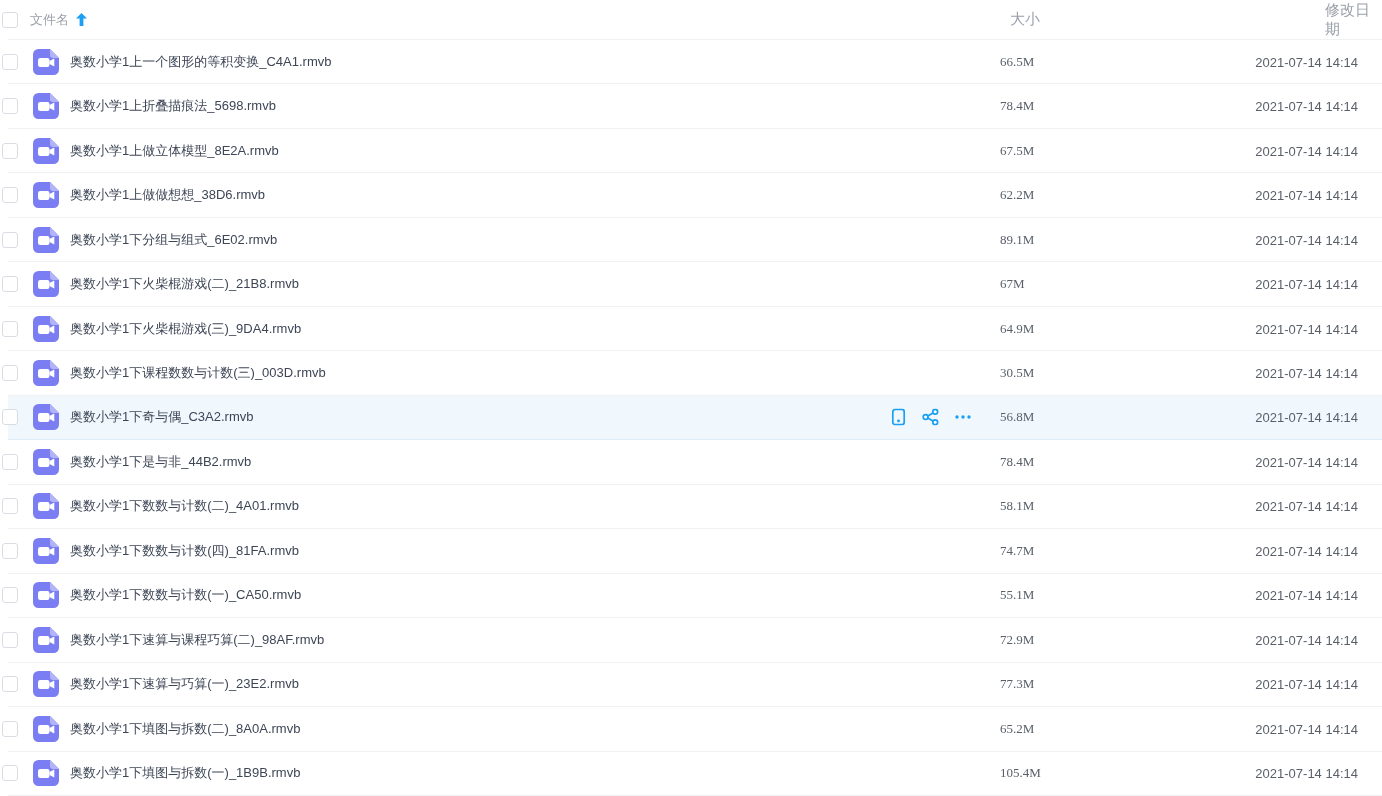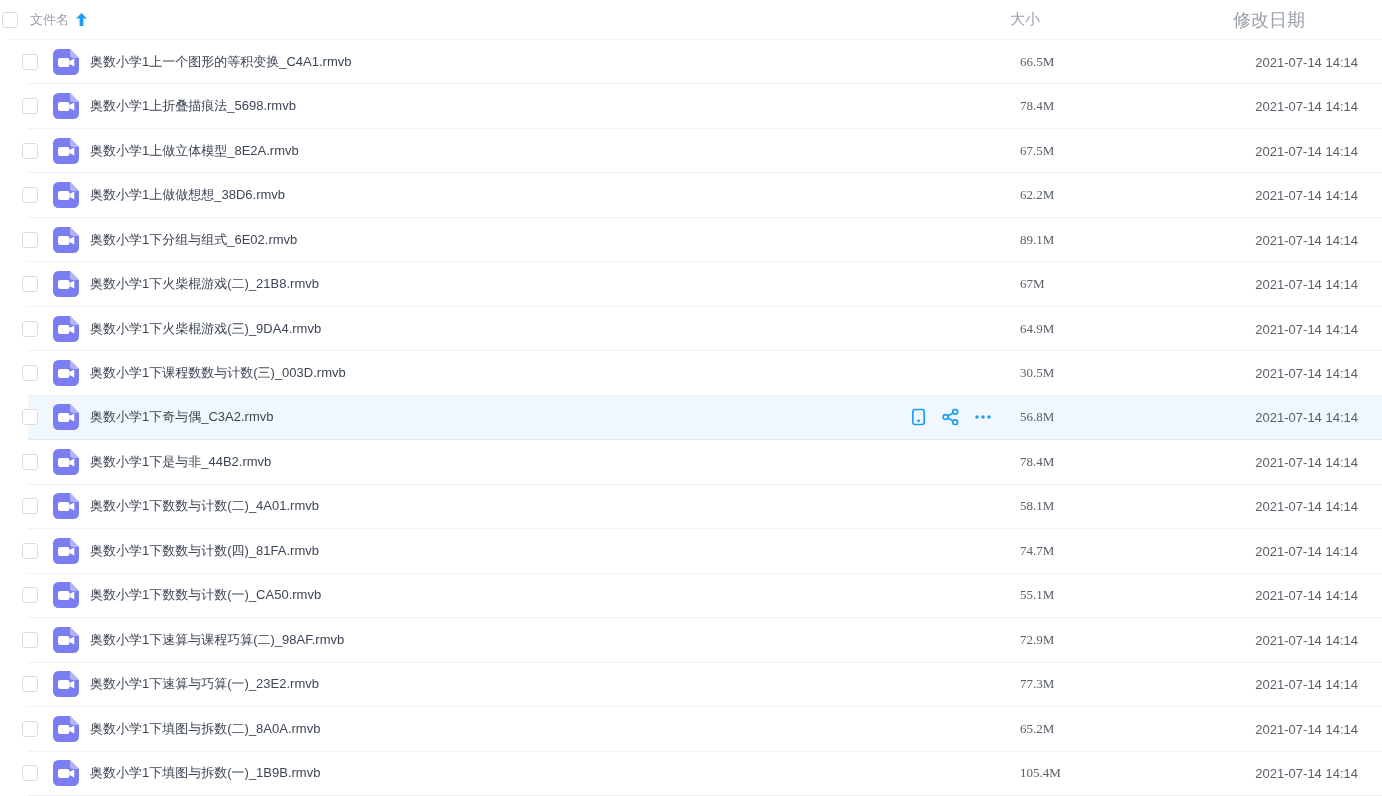--- a/index.html
+++ b/index.html
@@ -23,26 +23,26 @@
   .thead{position:relative;height:40px;border-bottom:1px solid var(--divider);}
   .cb{position:absolute;left:-6px;top:50%;transform:translateY(-50%);
     width:16px;height:16px;border:1px solid var(--checkbox-border);
     border-radius:3px;background:#fff;cursor:pointer;}
   .th-name{position:absolute;left:22px;top:0;height:100%;
     display:flex;align-items:center;gap:7px;
     font-size:13px;color:var(--header-text);cursor:pointer;}
   .sortarrow{display:inline-block;}
   .th-size{position:absolute;left:1002px;top:0;height:100%;display:flex;align-items:center;
     font-size:15px;color:var(--header-text);cursor:pointer;}
-  .th-date{position:absolute;left:1225px;top:0;height:100%;display:flex;align-items:center;
-    font-size:18px;color:var(--header-text);cursor:pointer;}
+  .th-date{position:absolute;left:1317px;top:0;height:100%;display:flex;align-items:center;
+    font-size:15px;color:var(--header-text);cursor:pointer;}
 
   
   .tbody{display:flex;flex-direction:column;height:756px;}
-  .row{position:relative;flex:1;border-bottom:1px solid var(--divider);background:#fff;margin-left:20px;}
+  .row{position:relative;flex:1;border-bottom:1px solid var(--divider);background:#fff;}
   .row.active{background:var(--hover-row-bg);border-bottom-color:var(--hover-divider);}
   .ficon{position:absolute;left:25px;top:50%;transform:translateY(-50%);
     width:26px;height:26px;line-height:0;}
   .fname{position:absolute;left:62px;top:50%;transform:translateY(-50%);
     font-size:13px;color:var(--file-text);white-space:nowrap;cursor:pointer;}
   .fsize{position:absolute;left:992px;top:50%;transform:translateY(-50%);
     font-size:13px;color:var(--meta-text);white-space:nowrap;font-family:Liberation Serif, serif;}
   .fdate{position:absolute;right:24px;top:50%;transform:translateY(-50%);
     font-size:13px;color:var(--meta-text);white-space:nowrap;}
   .actions{position:absolute;left:882px;top:50%;transform:translateY(-50%);

